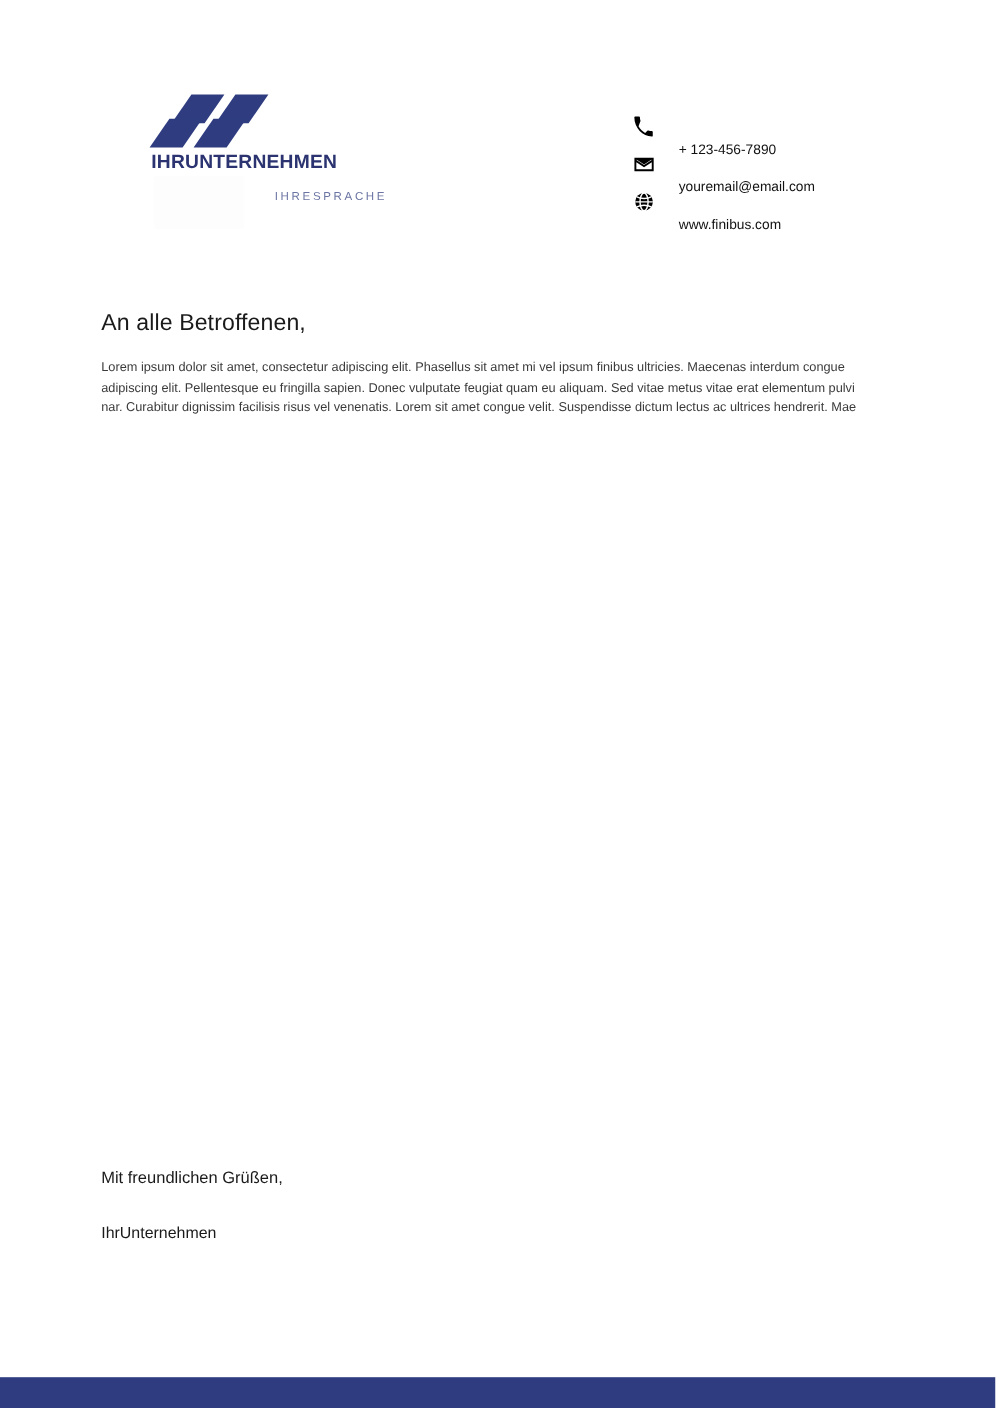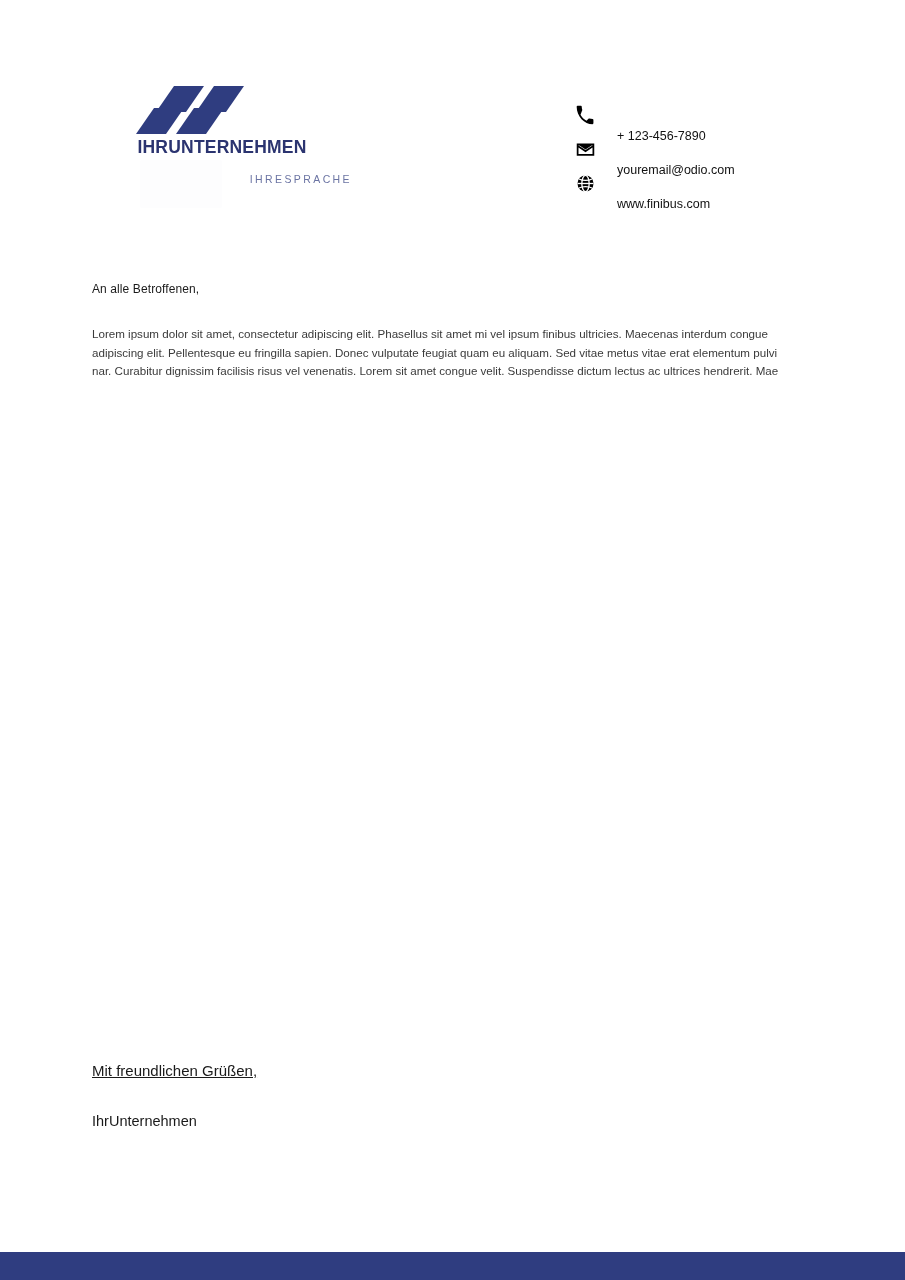--- a/index.html
+++ b/index.html
@@ -113,21 +113,21 @@
   .contact-row.addr .contact-text {
     font-size: 13px;
     padding-left: 10px;
   }
 
   
   .salutation {
     position: absolute;
     left: 92px;
     top: 282px;
-    font-size: 12px;
+    font-size: 21px;
     color: #1a1a1a;
     letter-spacing: 0.1px;
     text-align: center;
   }
   .body-copy {
     position: absolute;
     left: 92px;
     top: 325px;
     width: 730px;
     font-size: 11.6px;
@@ -141,21 +141,20 @@
     display: block;
     white-space: nowrap;
   }
 
   .closing {
     position: absolute;
     left: 92px;
     top: 1062px;
     font-size: 15px;
     color: #1a1a1a;
-    text-decoration: underline;
   }
   .signature {
     position: absolute;
     left: 92px;
     top: 1113px;
     font-size: 14.5px;
     color: #1a1a1a;
   }
 
   
@@ -206,21 +205,21 @@
         <span class="contact-text">+ 123-456-7890</span>
       </div>
 
       <div class="contact-row">
         <span class="contact-icon">
           <svg width="21" height="21" viewBox="0 0 24 24" fill="currentColor">
             <path d="M2 5h20v14H2V5zm2 2v.4l8 5.2 8-5.2V7H4zm16 10v-7.2l-8 5.2-8-5.2V17h16z"></path>
             <path d="M3 6h18l-9 6L3 6z"></path>
           </svg>
         </span>
-        <span class="contact-text">youremail@odio.com</span>
+        <span class="contact-text">youremail@email.com</span>
       </div>
 
       <div class="contact-row">
         <span class="contact-icon">
           <svg width="21" height="21" viewBox="0 0 24 24" fill="none" stroke="currentColor" stroke-width="1.7">
             <circle cx="12" cy="12" r="9.2" fill="currentColor" stroke="none"></circle>
             <ellipse cx="12" cy="12" rx="4.2" ry="9.2" fill="none" stroke="#ffffff" stroke-width="1.5"></ellipse>
             <line x1="2.8" y1="12" x2="21.2" y2="12" stroke="#ffffff" stroke-width="1.5"></line>
             <path d="M4.6 6.8c2 1.1 4.6 1.7 7.4 1.7s5.4-.6 7.4-1.7" stroke="#ffffff" stroke-width="1.4" fill="none"></path>
             <path d="M4.6 17.2c2-1.1 4.6-1.7 7.4-1.7s5.4.6 7.4 1.7" stroke="#ffffff" stroke-width="1.4" fill="none"></path>

